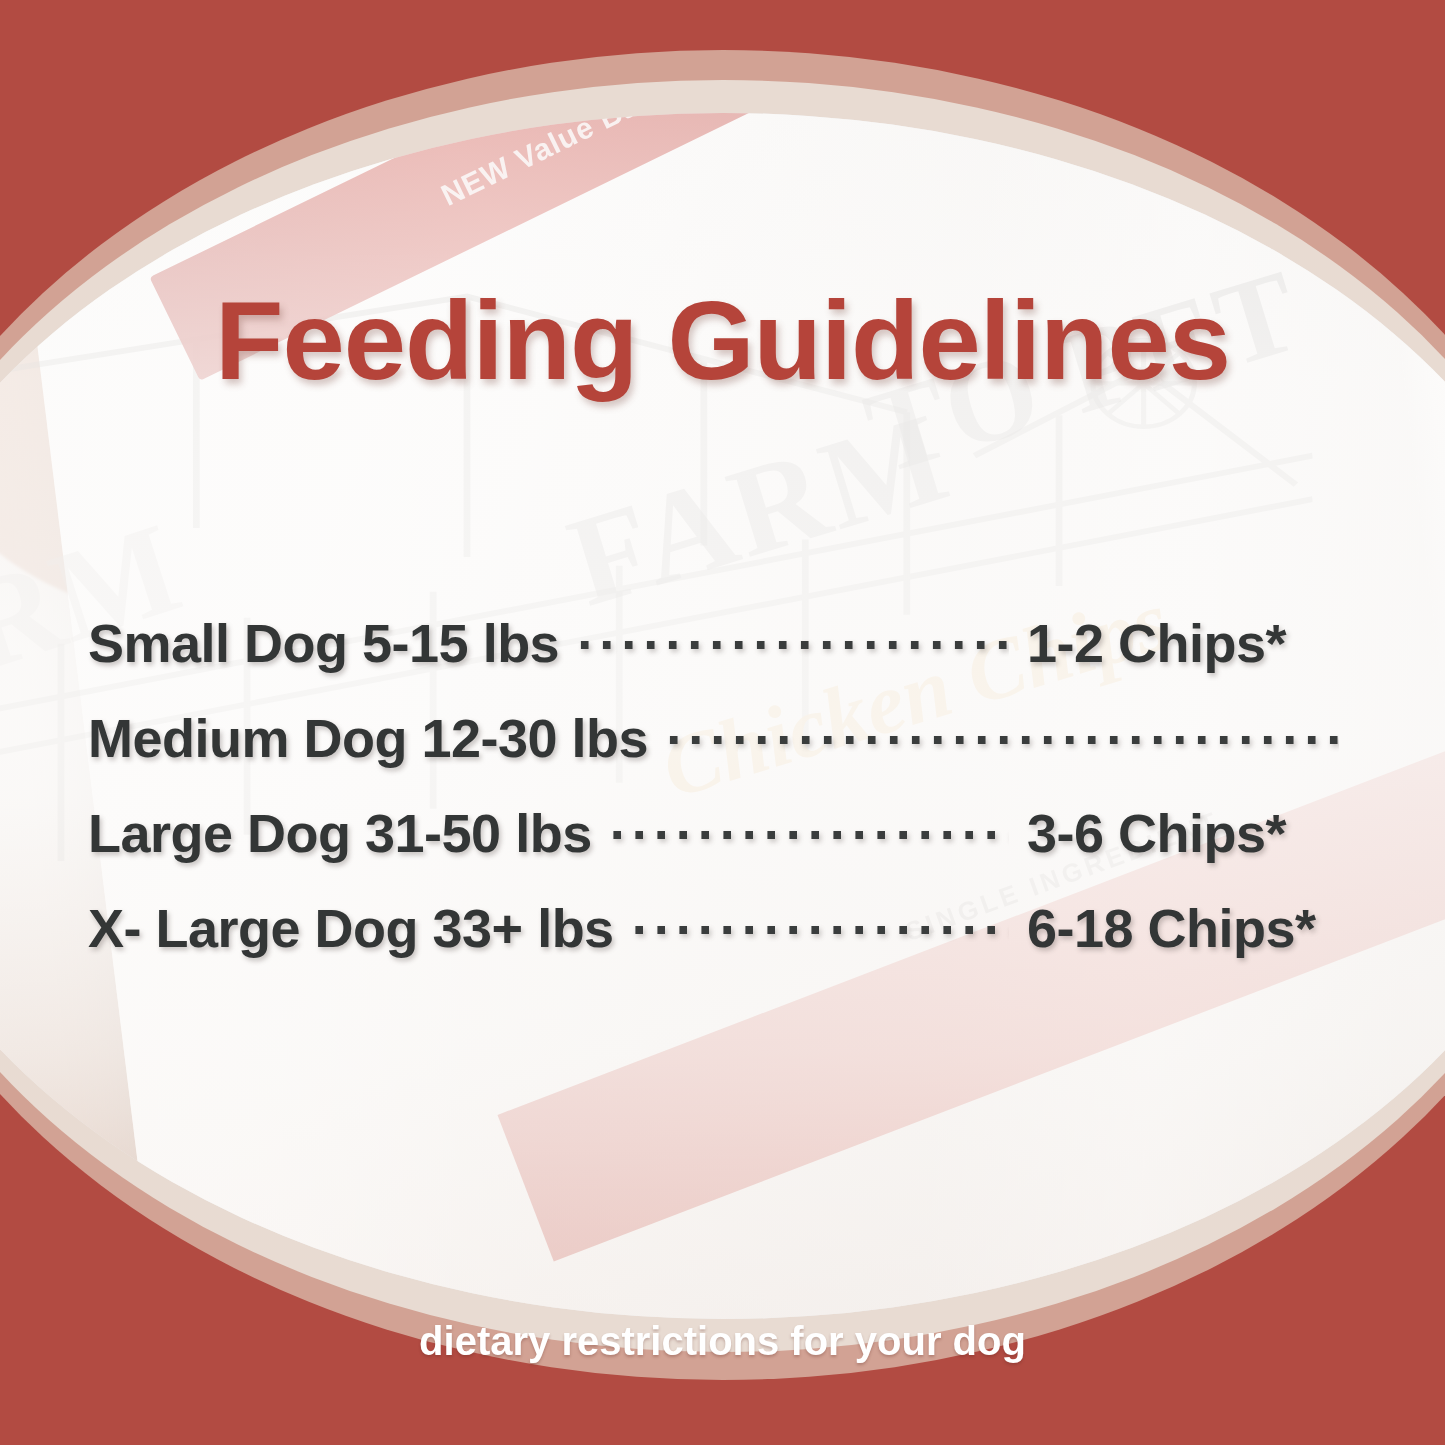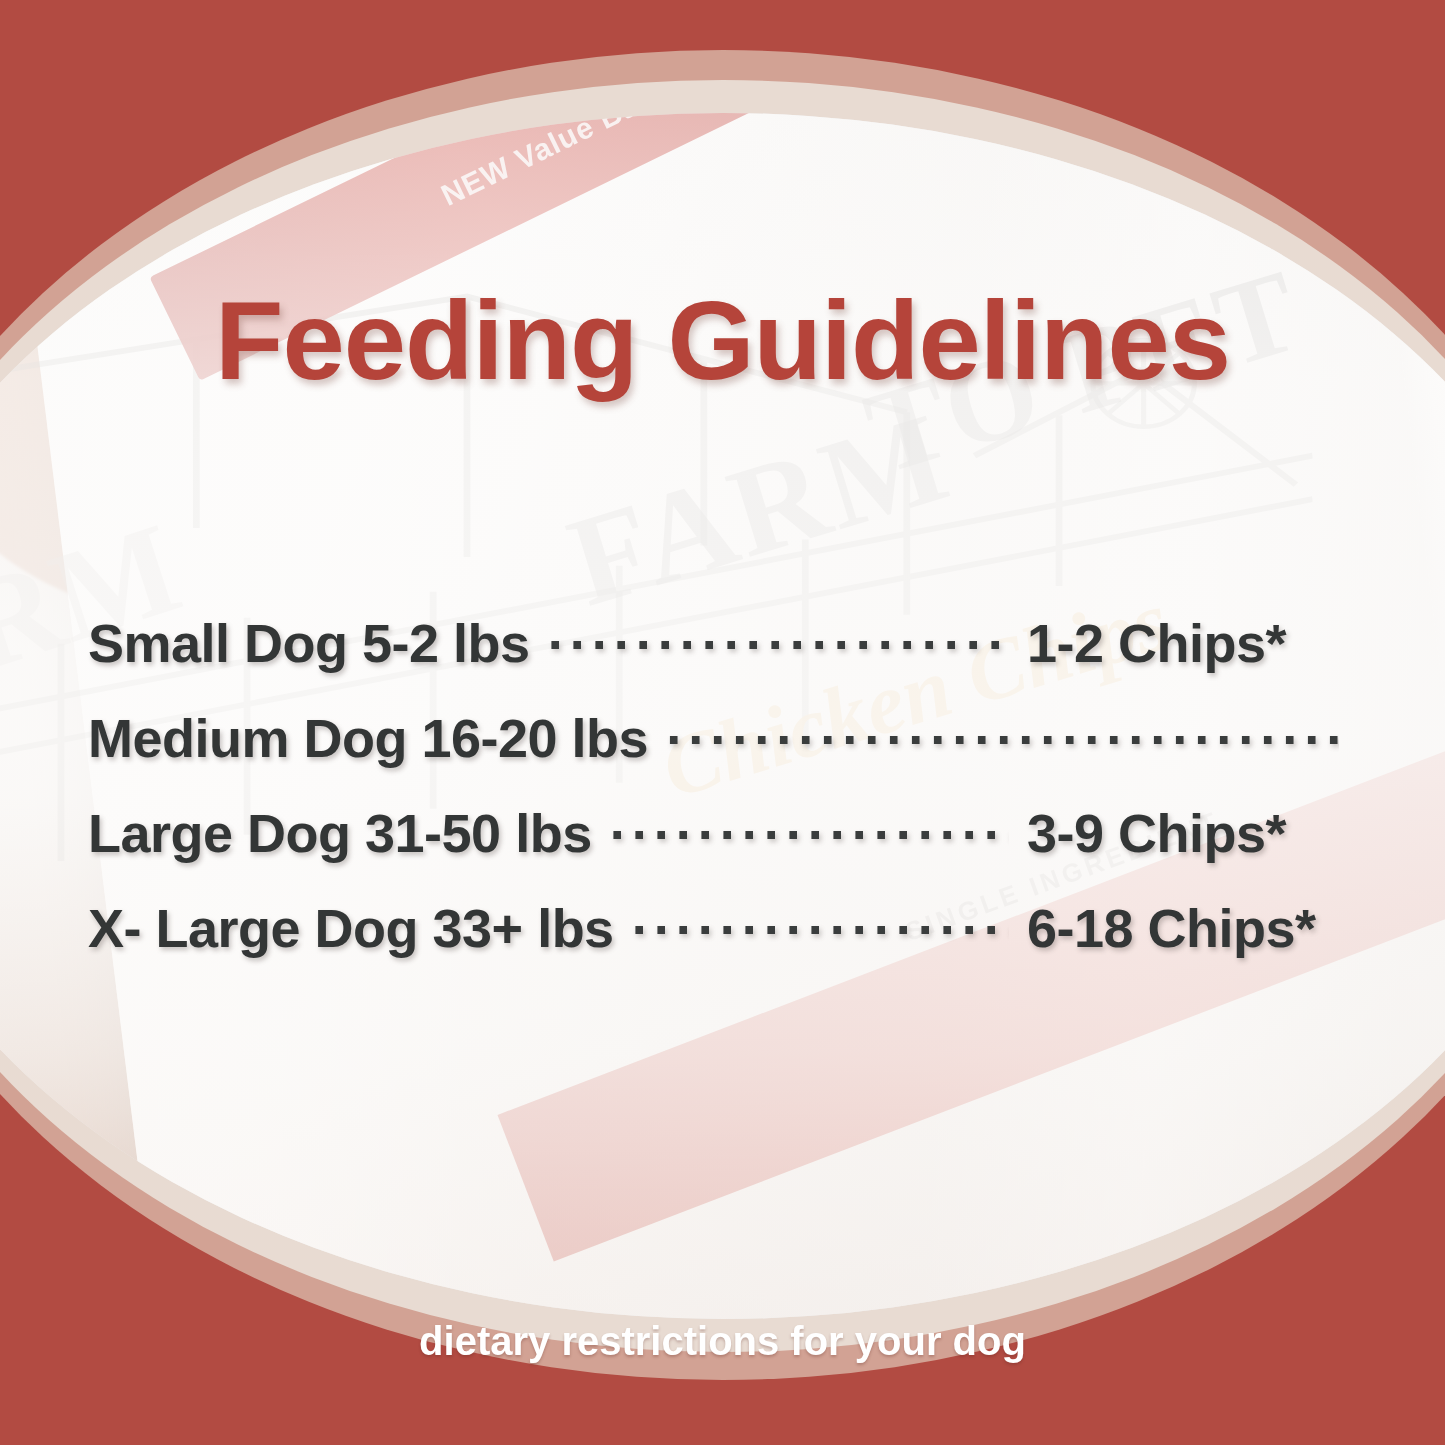--- a/index.html
+++ b/index.html
@@ -330,34 +330,34 @@
     </div>
   </div>
 
   <div class="content">
 
     <div class="title">Feeding Guidelines</div>
 
     <div class="table">
 
       <div class="row">
-        <span class="label">Small Dog 5-2 lbs</span>
+        <span class="label">Small Dog 5-15 lbs</span>
         <span class="leader"></span>
         <span class="value">1-2 Chips*</span>
       </div>
 
       <div class="row">
-        <span class="label">Medium Dog 16-20 lbs</span>
+        <span class="label">Medium Dog 12-30 lbs</span>
         <span class="leader"></span>
       </div>
 
       <div class="row">
         <span class="label">Large Dog 31-50 lbs</span>
         <span class="leader"></span>
-        <span class="value">3-9 Chips*</span>
+        <span class="value">3-6 Chips*</span>
       </div>
 
       <div class="row">
         <span class="label">X- Large Dog 33+ lbs</span>
         <span class="leader"></span>
         <span class="value">6-18 Chips*</span>
       </div>
 
     </div>
 

